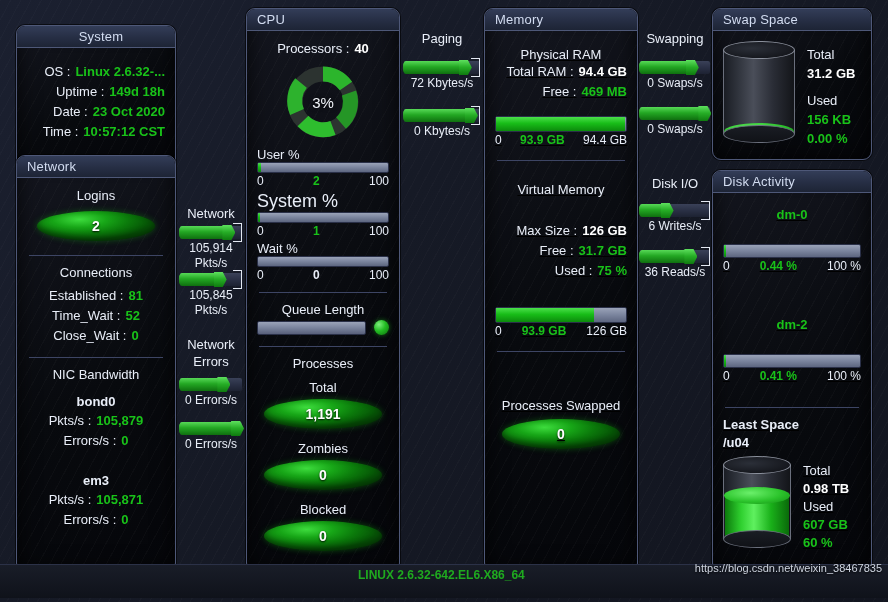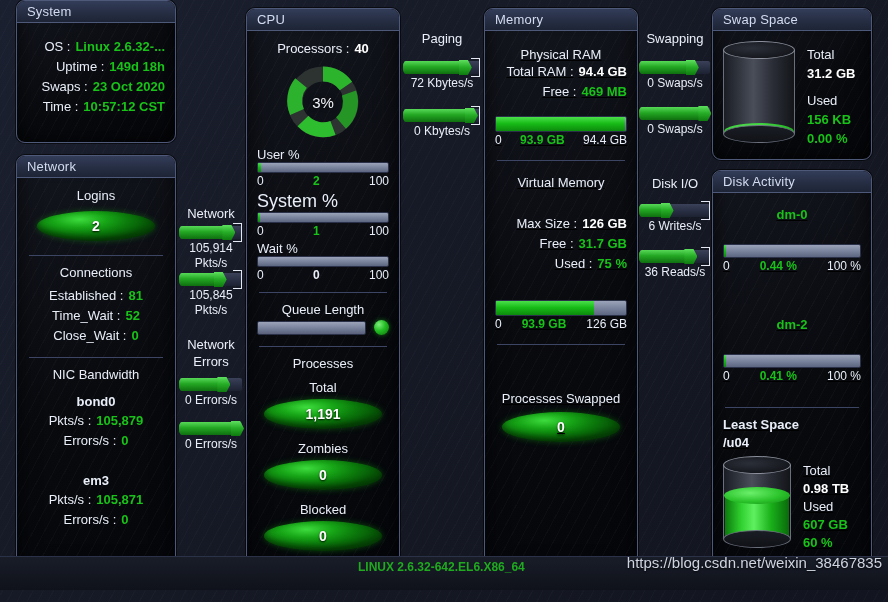--- a/index.html
+++ b/index.html
@@ -157,54 +157,54 @@
     border: 1px solid #2a3048;
   }
   .q-led {
     width: 15px; height: 15px; border-radius: 50%;
     background: radial-gradient(circle at 33% 30%, #7cf07c 0%, #23bb23 45%, #0b6f0b 100%);
     box-shadow: 0 0 5px rgba(30,200,30,.5);
   }
 
   
   #statusbar {
-    position: absolute; left: 0; right: 0; bottom: 12px; height: 34px;
+    position: absolute; left: 0; right: 0; bottom: 4px; height: 34px;
     background: linear-gradient(180deg, #191d28 0%, #0f121a 100%);
     border-top: 1px solid #2b3147;
   }
   #os-version {
     position: absolute; left: 358px; top: 3px;
     font-size: 12px; font-weight: bold; color: #1faa1f;
     font-family: "Liberation Sans", sans-serif;
   }
   #watermark {
     position: absolute; right: 6px; top: -3px;
-    font-size: 15px; color: #cfd5e0;
+    font-size: 11px; color: #cfd5e0;
     text-shadow: 0 1px 2px rgba(0,0,0,.8);
     font-family: "Liberation Sans", sans-serif;
   }
 </style>
 </head>
 <body>
 
 <div id="root">
 
-  <div class="panel" style="left:16px; top:0; width:160px; height:143px;">
+  <div class="panel" style="left:16px; top:25px; width:160px; height:143px;text-align:center;">
     <div class="panel-title">System</div>
     <div class="panel-body" style="padding-top:14px;">
       <div class="kv">
         <span class="lbl">OS :</span>
         <span class="val">Linux  2.6.32-...</span>
       </div>
       <div class="kv">
         <span class="lbl">Uptime :</span>
         <span class="val">149d 18h</span>
       </div>
       <div class="kv">
-        <span class="lbl">Swaps :</span>
+        <span class="lbl">Date :</span>
         <span class="val">23 Oct 2020</span>
       </div>
       <div class="kv">
         <span class="lbl">Time :</span>
         <span class="val">10:57:12 CST</span>
       </div>
     </div>
   </div>
 
   <div class="panel" style="left:16px; top:155px; width:160px; height:417px;">
@@ -446,21 +446,21 @@
         </div>
         <div class="meter-scale">
           <span>0</span>
           <span class="mid">93.9 GB</span>
           <span>94.4 GB</span>
         </div>
       </div>
 
       <div class="sep" style="margin-top:13px;"></div>
 
-      <div class="hdr" style="margin-top:14px;">Virtual Memory</div>
+      <div class="hdr" style="margin-top:21px;">Virtual Memory</div>
 
       <div class="kv" style="margin-top:24px;">
         <span class="lbl">Max Size :</span>
         <span class="valw">126 GB</span>
       </div>
       <div class="kv">
         <span class="lbl">Free :</span>
         <span class="val">31.7 GB</span>
       </div>
       <div class="kv">

